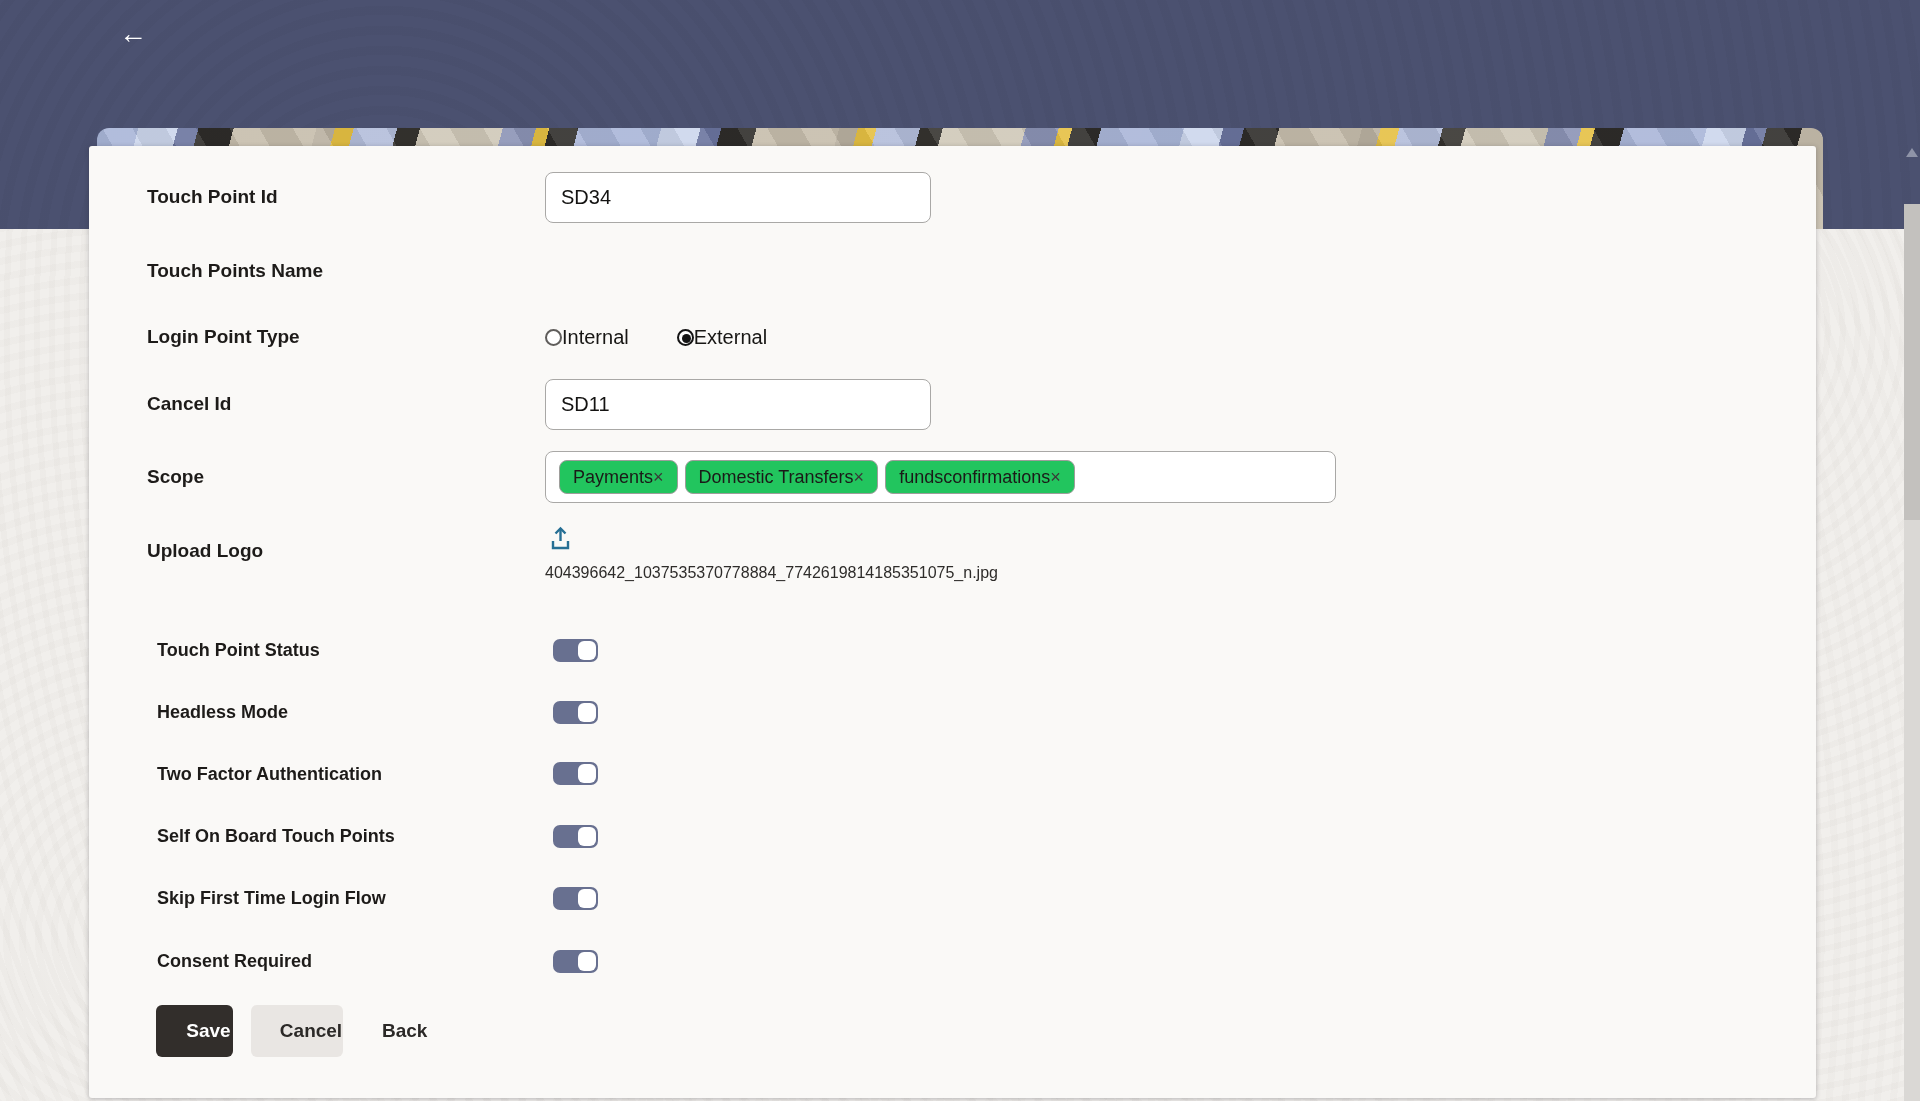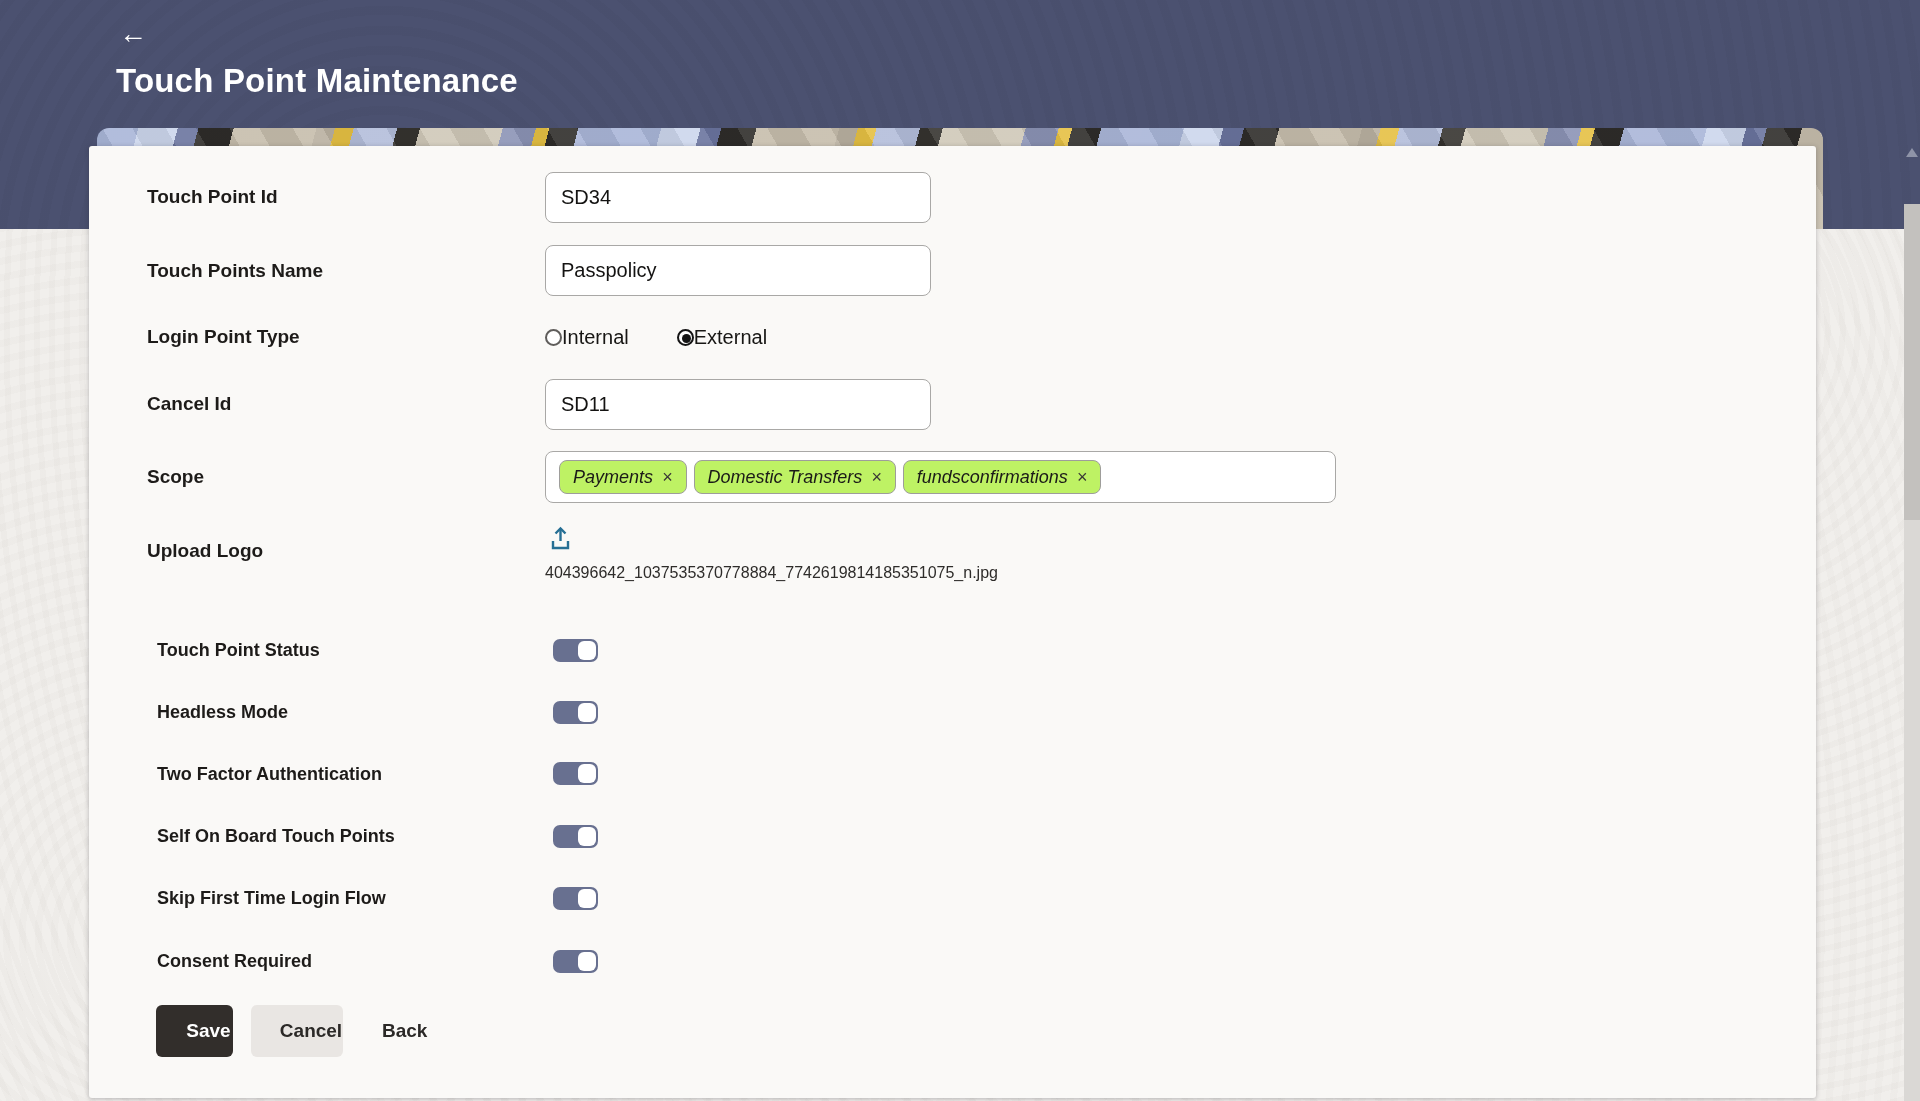--- a/index.html
+++ b/index.html
@@ -82,23 +82,23 @@
   .radio-text { font-size:20px; color:#171614; }
   .radio-gap { width:48px; }
 
   
   .chips-box {
     position:absolute; left:456px; top:305px; width:791px; height:52px;
     border:1px solid #a9a8a6; border-radius:8px; background:#ffffff;
     display:flex; align-items:center; padding:0 13px; gap:7px; cursor:text;
   }
   .chip {
-    height:34px; display:flex; align-items:center; gap:9px;
-    border:1px solid #9e9d9b; border-radius:8px; background:#bef264;
-    padding:0 13px; font-size:18px; color:#1b1a18; white-space:nowrap;font-style:italic;
+    height:34px; display:flex; align-items:center; 
+    border:1px solid #9e9d9b; border-radius:8px; background:#22c55e;
+    padding:0 13px; font-size:18px; color:#1b1a18; white-space:nowrap;
   }
   .chip-x { font-size:18px; color:#3a3836; cursor:pointer; line-height:1; }
 
   
   .upload-icon { position:absolute; left:458px; top:379px; width:27px; height:27px; cursor:pointer; }
   .upload-filename {
     position:absolute; left:456px; top:415px; height:24px; line-height:24px;
     font-size:16px; color:#2e2c2a; white-space:nowrap;
   }
 
@@ -134,32 +134,30 @@
   .scroll-track { position:absolute; left:1904px; top:204px; width:16px; height:897px; background:#dad8d5; }
   .scroll-thumb { position:absolute; left:0; top:0; width:16px; height:316px; background:#c3c1be; cursor:grab; }
 </style>
 </head>
 <body>
 
 <div class="screen">
 
   <div class="header">
     <div class="back-btn">←</div>
-    <div class="page-title">Touch Point Maintenance</div>
   </div>
 
   <div class="banner"></div>
 
   <div class="card">
 
     <div class="flabel" style="top:39px">Touch Point Id</div>
     <input class="text-input" style="top: 26px;" type="text" value="SD34">
 
     <div class="flabel" style="top:113px">Touch Points Name</div>
-    <input class="text-input" style="top: 99px;" type="text" value="Passpolicy">
 
     <div class="flabel" style="top:179px">Login Point Type</div>
     <div class="radio-row">
       <div class="radio-opt">
         <span class="radio-circle"></span>
         <span class="radio-text">Internal</span>
       </div>
       <div class="radio-gap"></div>
       <div class="radio-opt selected">
         <span class="radio-circle"></span>

